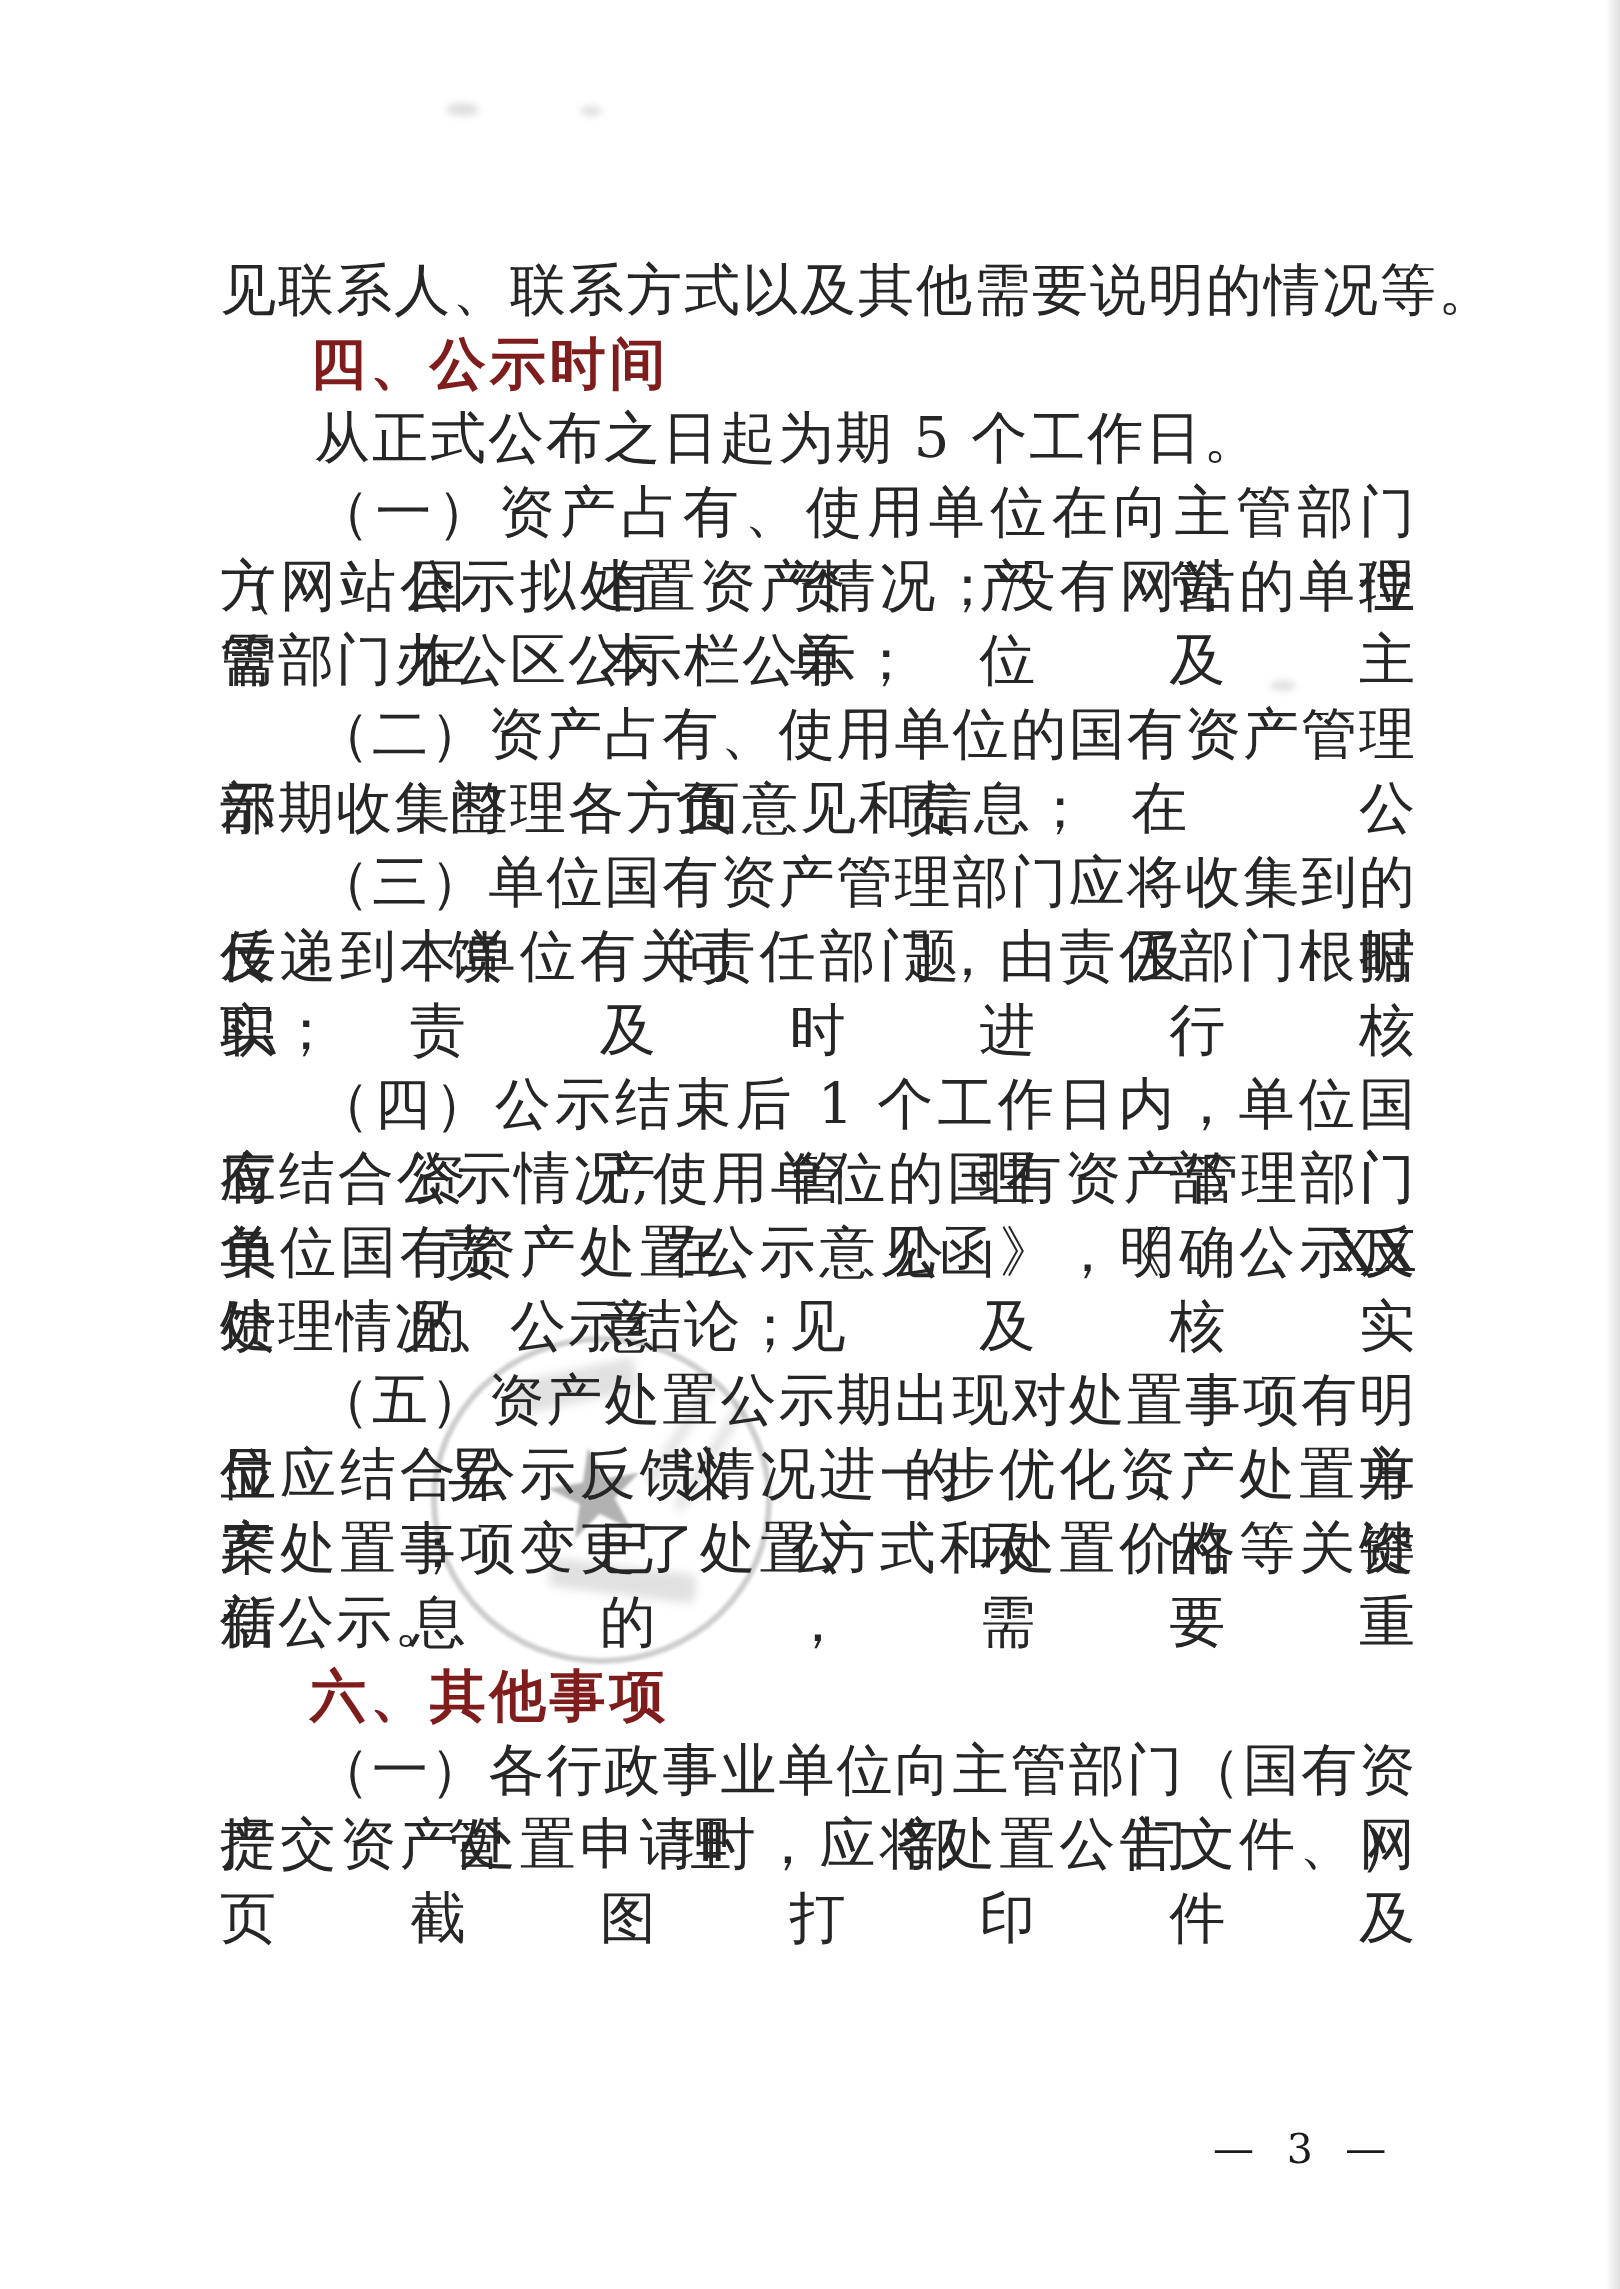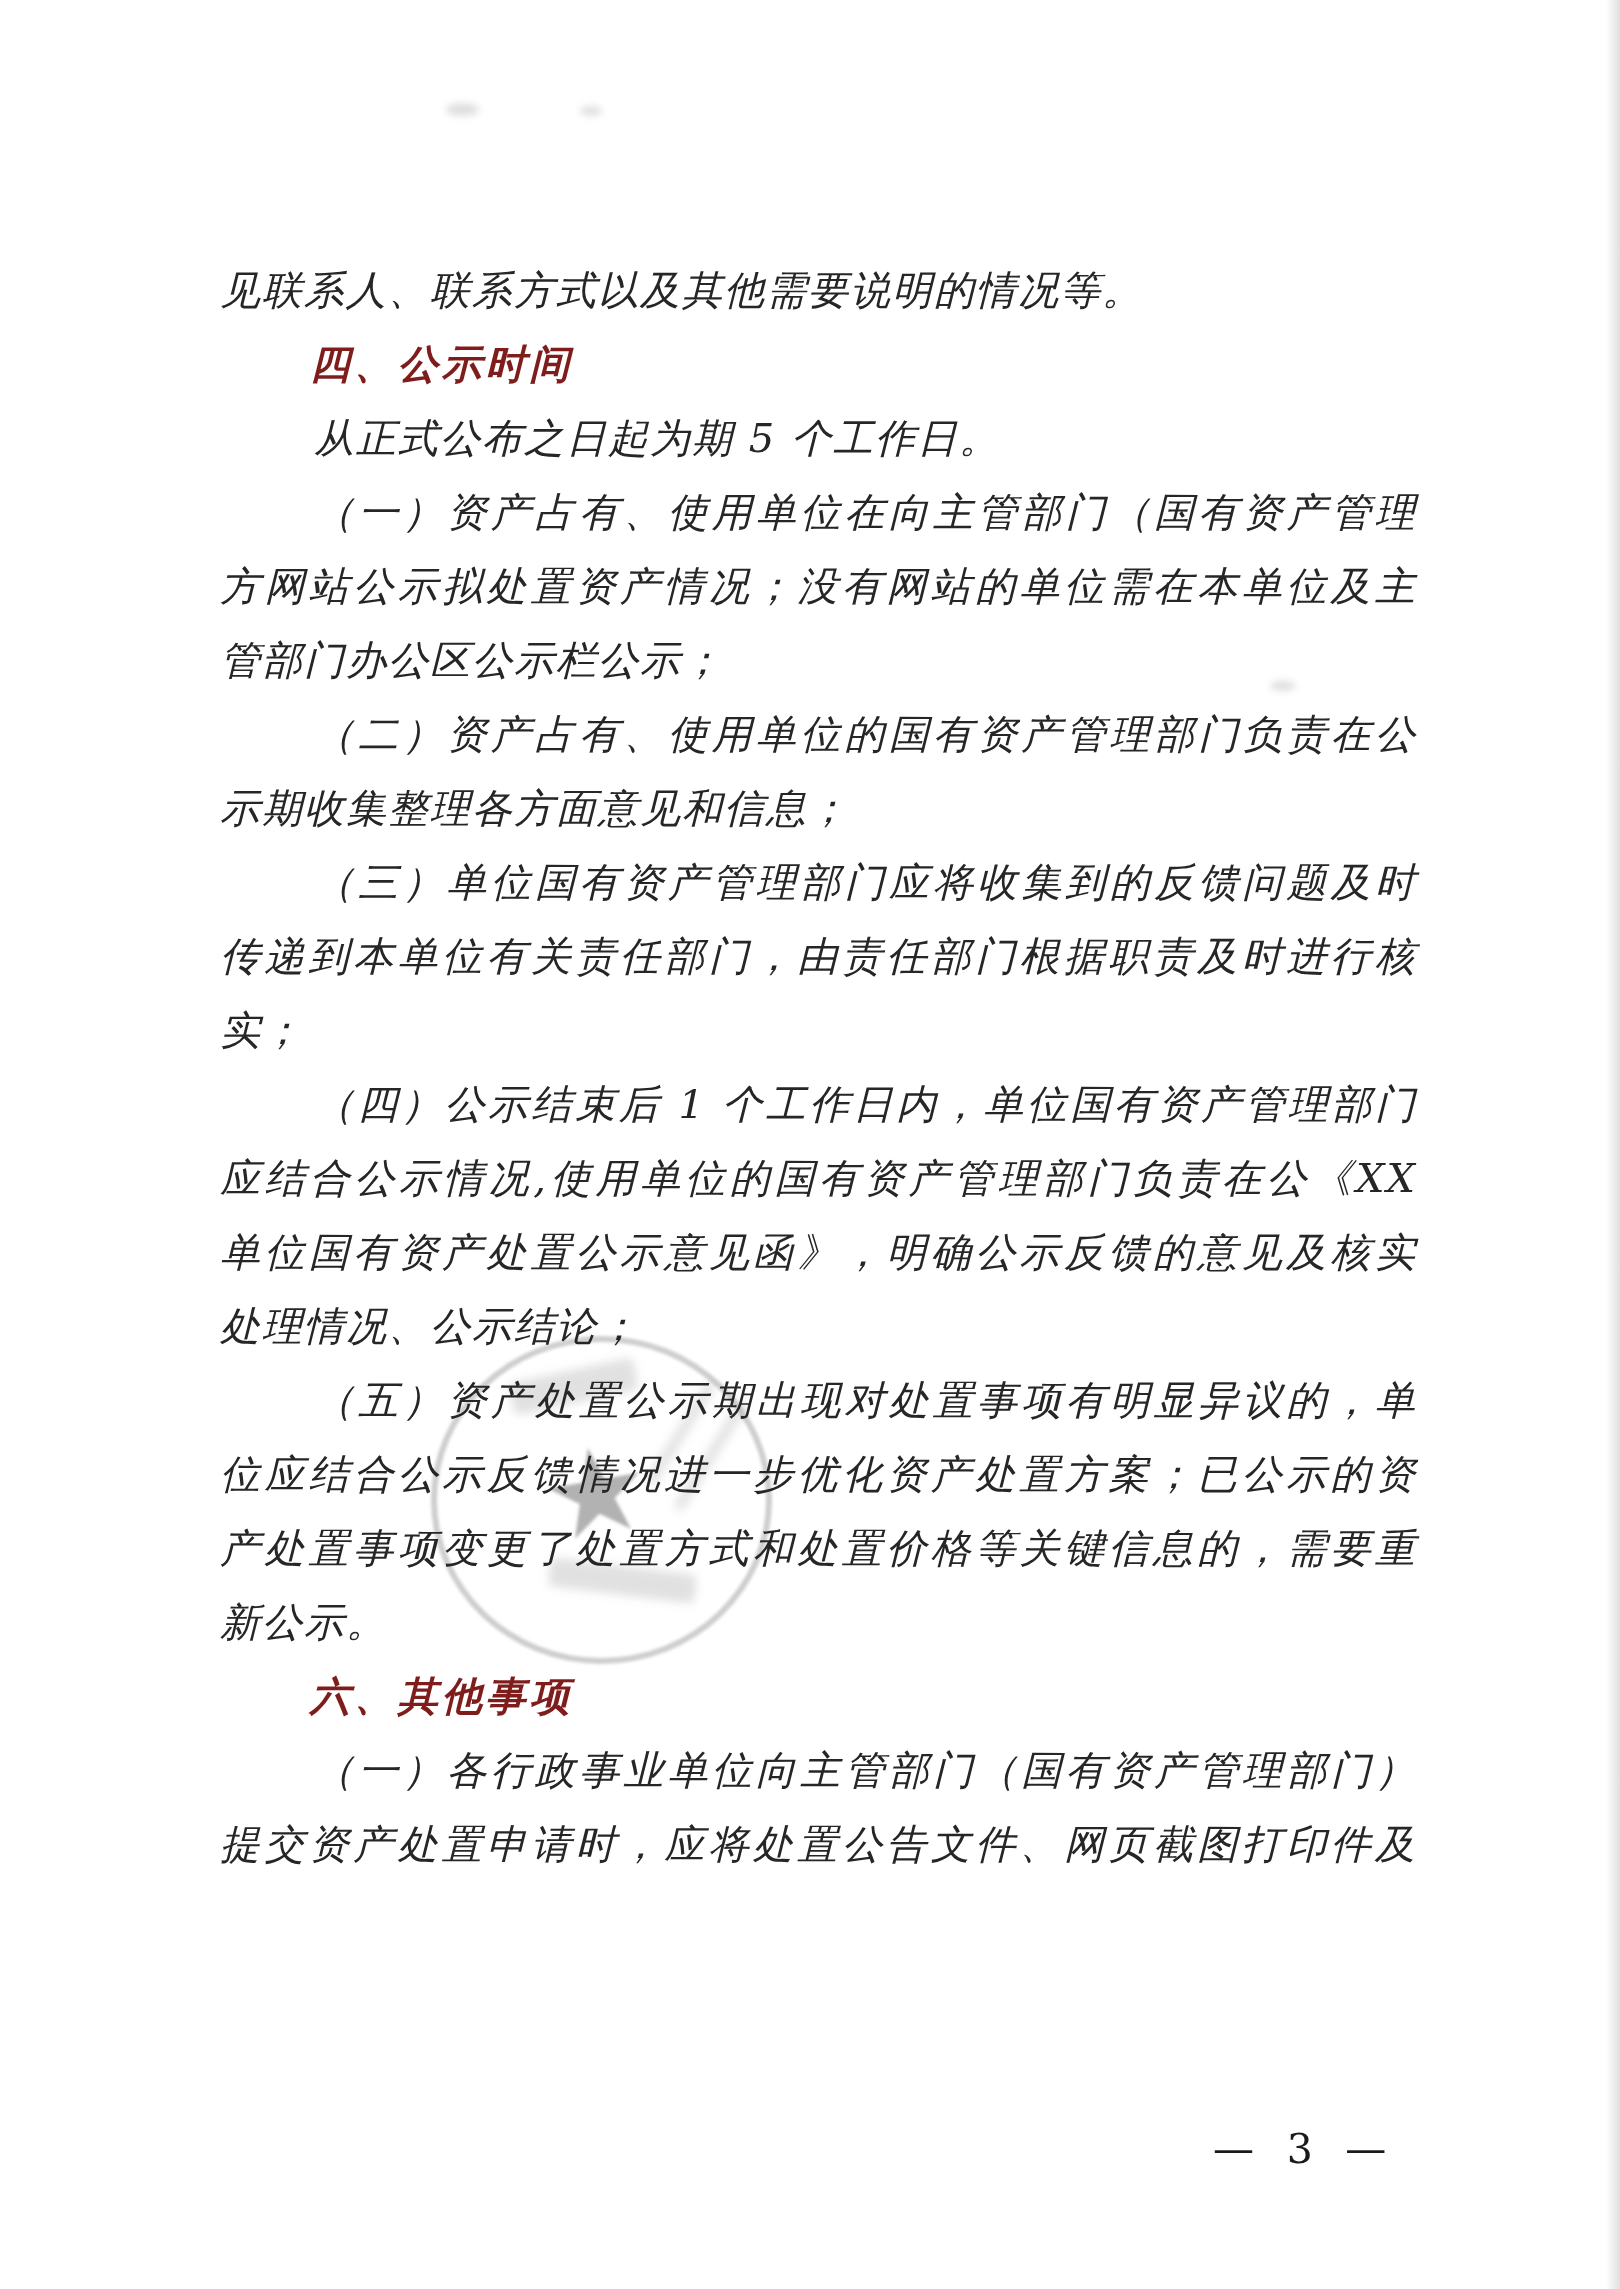--- a/index.html
+++ b/index.html
@@ -12,25 +12,24 @@
     font-family:"DejaVu Serif","Liberation Serif",serif;
   }
   .text-block{
     position:absolute;
     left:220px;top:253px;
     width:1197px;
   }
   .line{
     height:74px;
     line-height:74px;
-    font-size:40px;
+    font-size:56px;
     letter-spacing:2px;
     color:#262626;
     white-space:nowrap;
-    font-style:italic;
   }
   .line.first{ text-indent:94px; }
   .line.heading{
     font-weight:bold;
     color:#7f1d1d;
     text-indent:90px;
     letter-spacing:3.9px;
     font-family:"DejaVu Sans","Liberation Sans",sans-serif;
   }
   .line.j{

